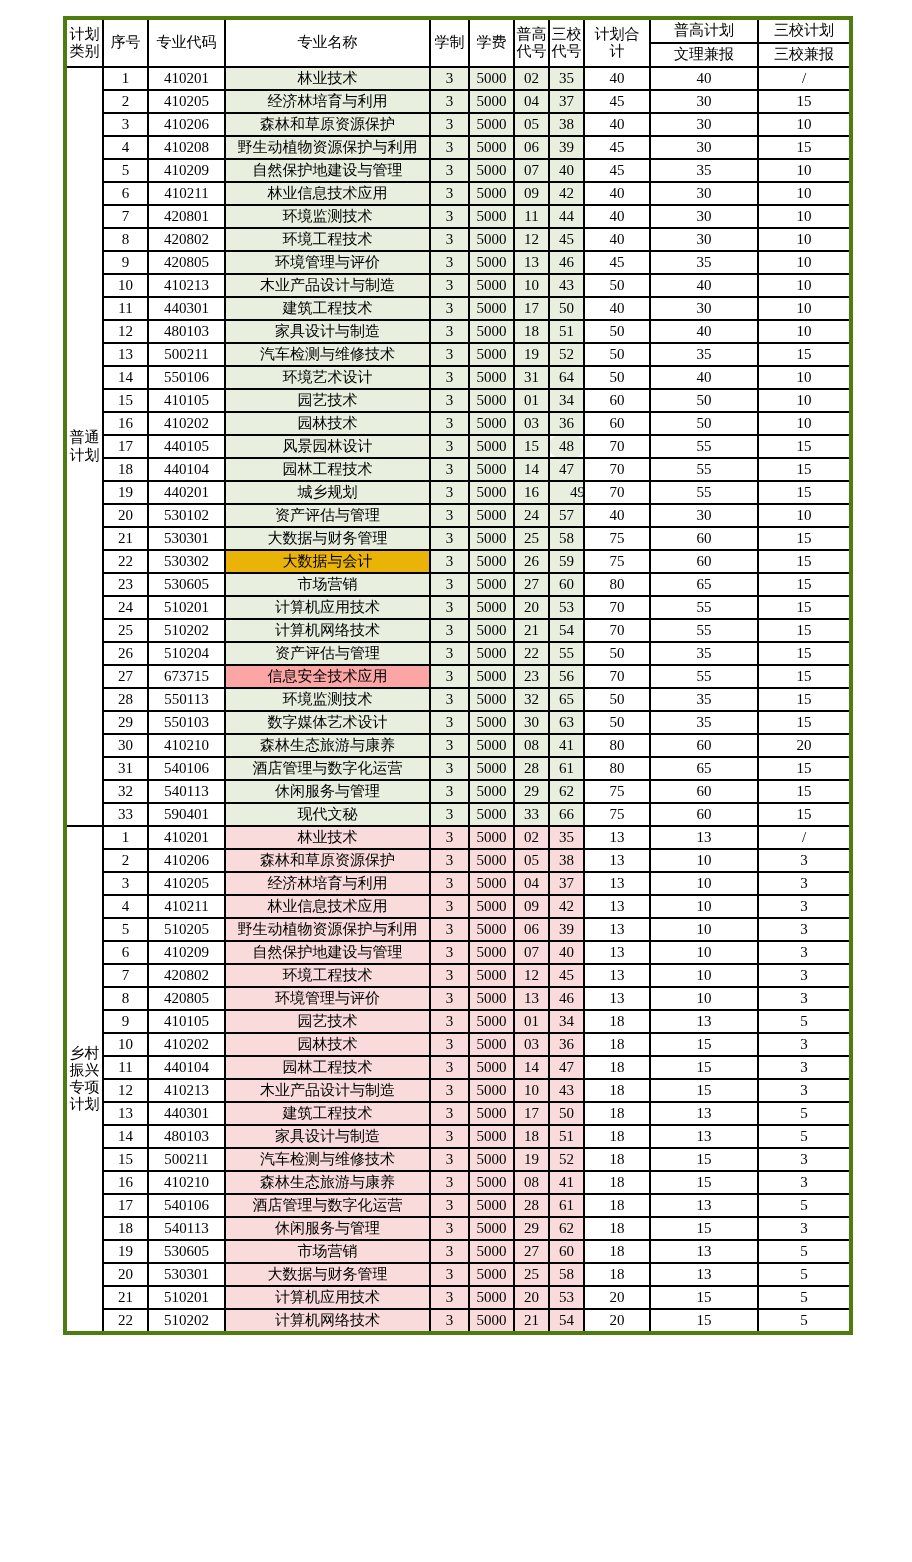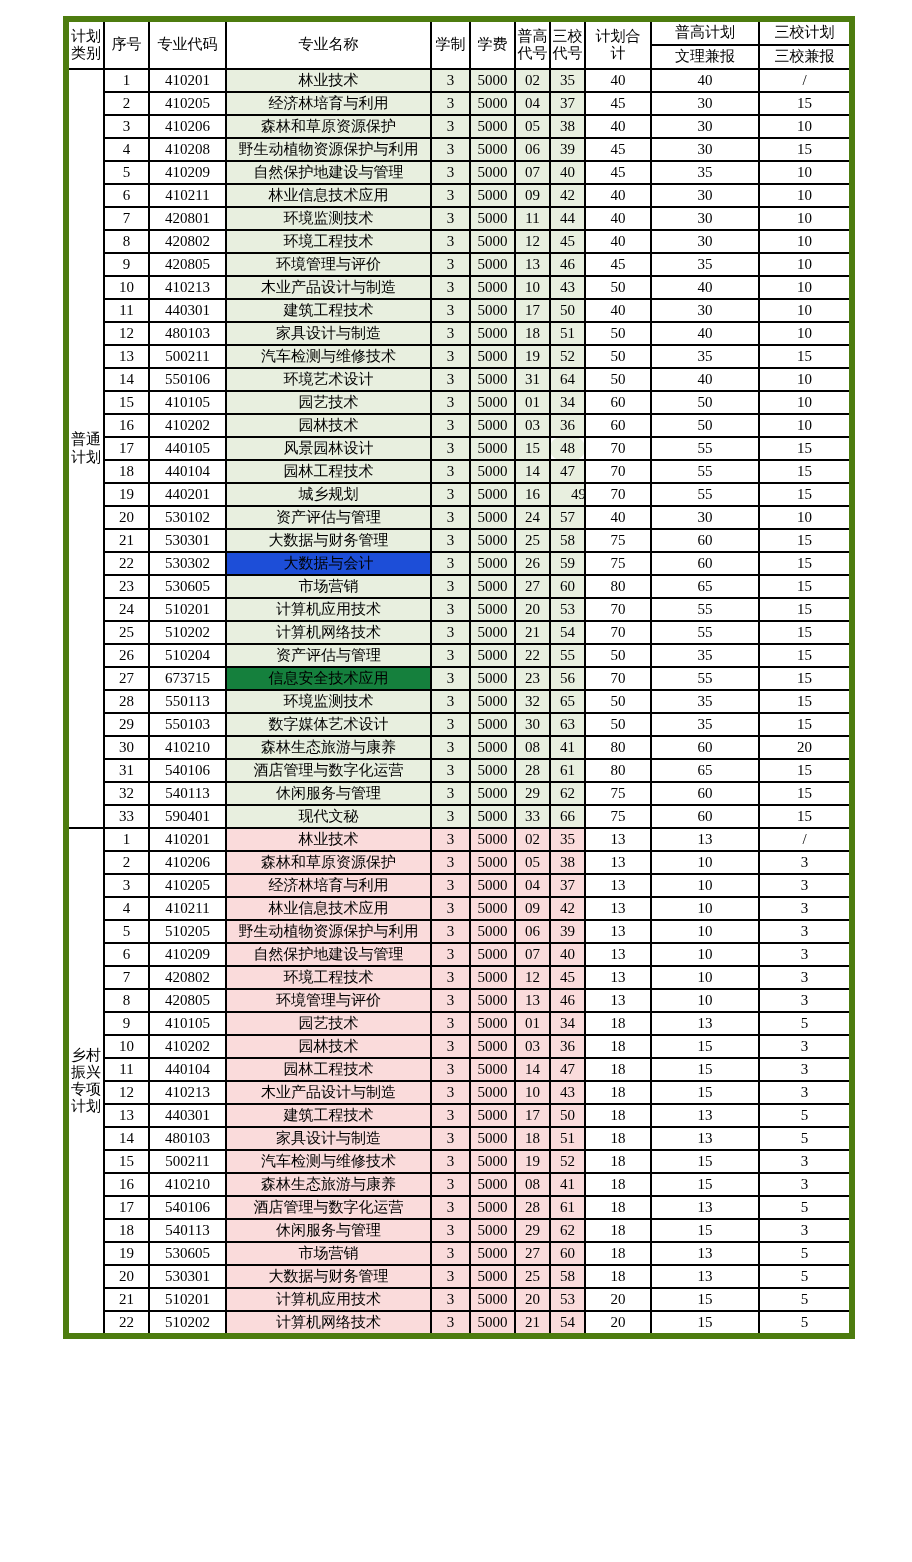--- a/index.html
+++ b/index.html
@@ -8,21 +8,21 @@
     font-family:"Liberation Serif","DejaVu Serif",serif;
     color:#000;
   }
   .page { padding:16px 63px 0 63px; }
   .title {
     font-size:26px; font-weight:bold; text-align:center;
     margin:6px 0 14px 0; white-space:nowrap;
   }
   table.plan {
     border-collapse:collapse; table-layout:fixed;
-    width:786px; border:6px solid #4d7c0f;
+    width:786px; border:4px solid #4d7c0f;
   }
   table.plan th, table.plan td {
     border:2px solid #000;
     font-size:15px; font-weight:normal;
     text-align:center; vertical-align:middle;
     padding:0; height:21px; line-height:1.15;
     overflow:hidden;
   }
   table.plan thead th { height:22px; }
   .hdr-line { display:block; }
@@ -334,21 +334,21 @@
           <td style="background: rgb(232, 239, 223);">5000</td>
           <td style="background: rgb(232, 239, 223);">25</td>
           <td style="background: rgb(232, 239, 223);">58</td>
           <td>75</td>
           <td>60</td>
           <td>15</td>
         </tr>
         <tr>
           <td>22</td>
           <td>530302</td>
-          <td class="cell-name" style="background: #1d4ed8; margin-left: 23px;">大数据与会计</td>
+          <td class="cell-name" style="background: #eab308; margin-left: 23px;">大数据与会计</td>
           <td style="background: rgb(232, 239, 223);">3</td>
           <td style="background: rgb(232, 239, 223);">5000</td>
           <td style="background: rgb(232, 239, 223);">26</td>
           <td style="background: rgb(232, 239, 223);">59</td>
           <td>75</td>
           <td>60</td>
           <td>15</td>
         </tr>
         <tr>
           <td>23</td>
@@ -394,21 +394,21 @@
           <td style="background: rgb(232, 239, 223);">5000</td>
           <td style="background: rgb(232, 239, 223);">22</td>
           <td style="background: rgb(232, 239, 223);">55</td>
           <td>50</td>
           <td>35</td>
           <td>15</td>
         </tr>
         <tr>
           <td>27</td>
           <td>673715</td>
-          <td class="cell-name" style="background: #15803d;">信息安全技术应用</td>
+          <td class="cell-name" style="background: #fca5a5;">信息安全技术应用</td>
           <td style="background: rgb(232, 239, 223);">3</td>
           <td style="background: rgb(232, 239, 223);">5000</td>
           <td style="background: rgb(232, 239, 223);">23</td>
           <td style="background: rgb(232, 239, 223);">56</td>
           <td>70</td>
           <td>55</td>
           <td>15</td>
         </tr>
         <tr>
           <td>28</td>

